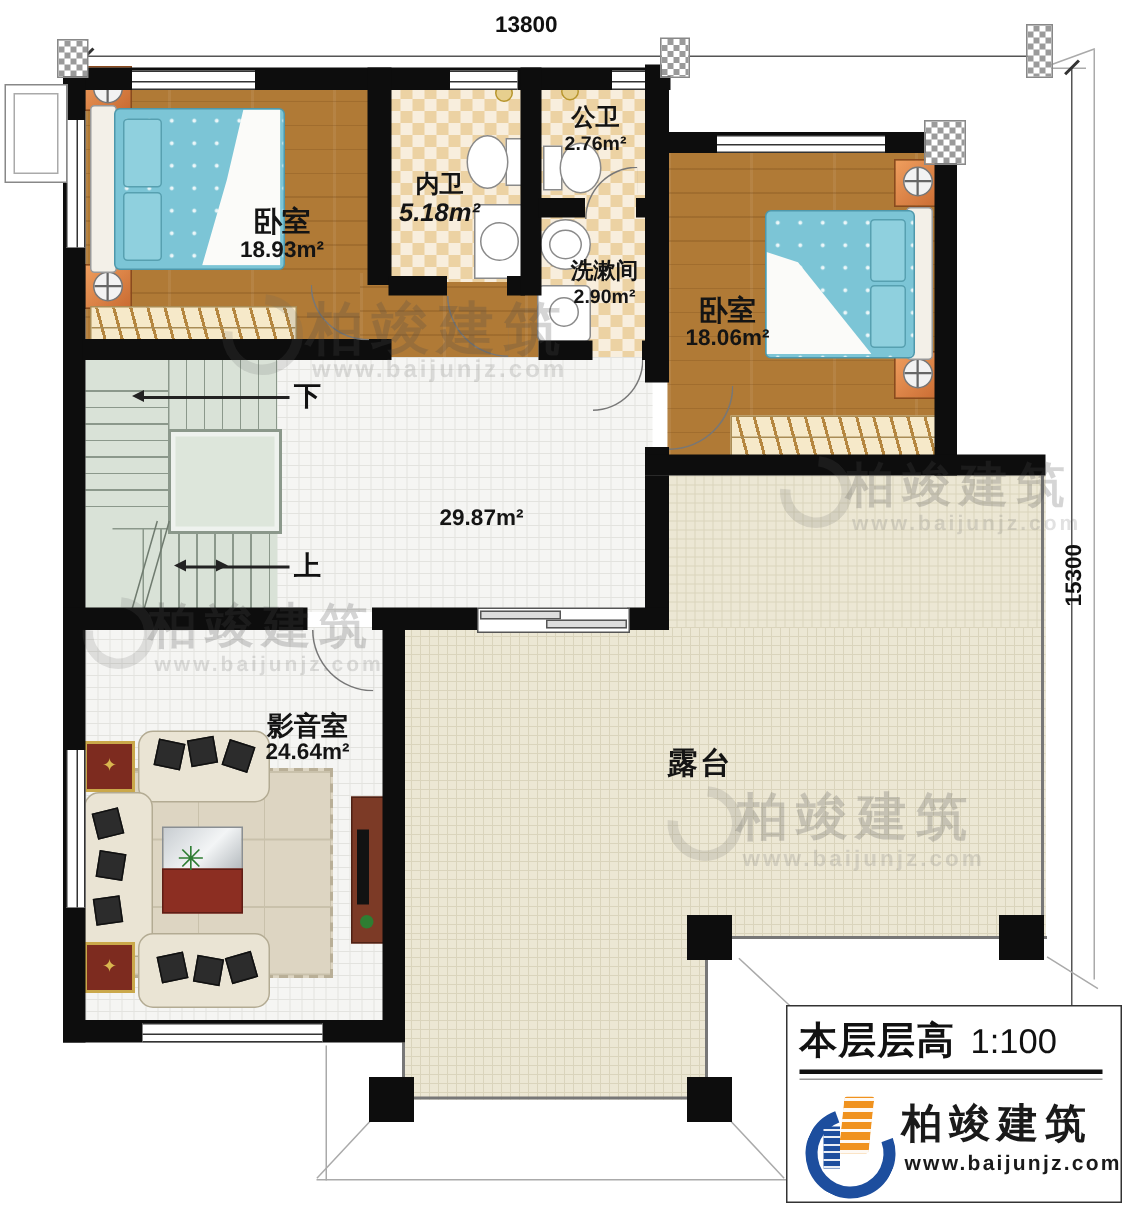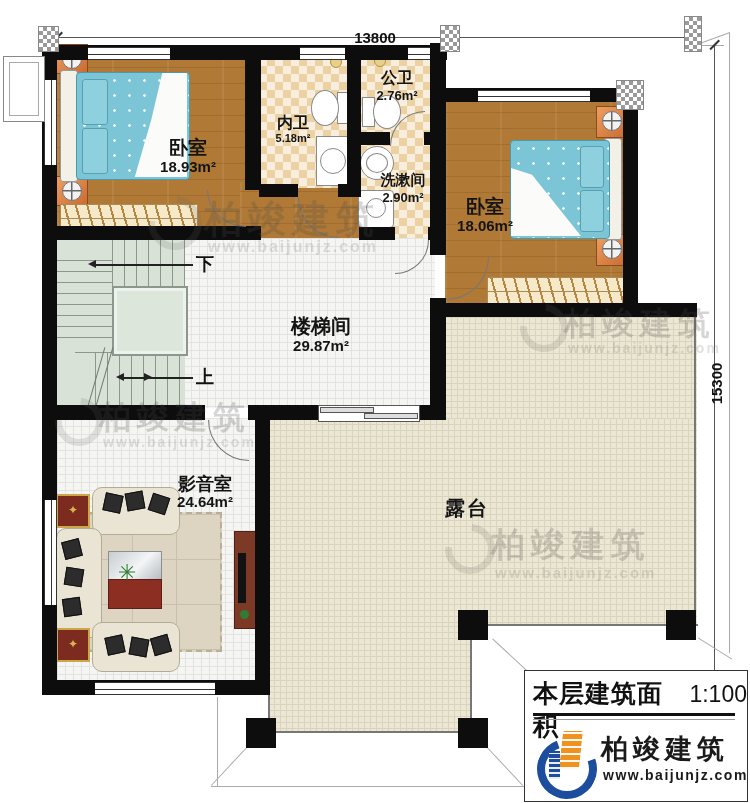--- a/index.html
+++ b/index.html
@@ -62,21 +62,21 @@
 </head>
 <body>
 
 <div id="canvas">
 
   <div class="gline" style="left:57px;top:26px;width:1px;height:19px;"></div>
   <div class="gline" style="left:690px;top:26px;width:1px;height:19px;"></div>
   <div class="abs" style="left:57px;top:37px;width:633px;border-top:1px solid #555;"></div>
   <div class="dimtick" style="left:51px;top:36px;transform:rotate(-45deg);"></div>
   <div class="dimtick" style="left:684px;top:36px;transform:rotate(-45deg);"></div>
-  <div class="abs" style="left:330px;top:8px;width:90px;text-align:center;font-size:15px;font-weight:700;margin-top:21px;">13800</div>
+  <div class="abs" style="left:330px;top:8px;width:90px;font-size:15px;font-weight:700;">13800</div>
 
   <div class="gline" style="left:700px;top:45px;width:24px;height:1px;"></div>
   <div class="gline" style="left:700px;top:753px;width:24px;height:1px;"></div>
   <div class="abs" style="left:714px;top:45px;height:708px;border-left:1px solid #555;"></div>
   <div class="dimtick" style="left:708px;top:44px;transform:rotate(-45deg);"></div>
   <div class="dimtick" style="left:708px;top:752px;transform:rotate(-45deg);"></div>
   <div class="abs" style="left:676px;top:375px;width:80px;text-align:center;font-size:15px;font-weight:700;transform:rotate(-90deg);">15300</div>
 
   <div class="gline" style="left:729px;top:33px;width:1px;height:620px;"></div>
   <div class="gline" style="left:696px;top:38px;width:35px;height:1px;transform:rotate(-20deg);"></div>
@@ -258,37 +258,36 @@
   </div>
   <div class="wm" style="left:445px;top:522px;width:240px;height:66px;">
     <div class="wm-icon" style="left:0;top:2px;width:36px;height:36px;"></div>
     <div class="wm-big" style="position:absolute;left:46px;top:0;font-size:34px;">柏竣建筑</div>
     <div class="wm-small" style="position:absolute;left:50px;top:42px;font-size:15px;">www.baijunjz.com</div>
   </div>
 
   <div class="rname" style="left:138px;top:135px;width:100px;font-size:19px;">卧室</div>
   <div class="rarea" style="left:138px;top:158px;width:100px;font-size:15px;">18.93m²</div>
   <div class="rname" style="left:263px;top:113px;width:60px;font-size:16px;">内卫</div>
-  <div class="rarea" style="left:258px;top:132px;width:70px;font-size:11px;">5.18m²</div>
+  <div class="rarea" style="left:258px;top:132px;width:70px;font-size:17px;font-style:italic;">5.18m²</div>
   <div class="rname" style="left:367px;top:68px;width:60px;font-size:16px;">公卫</div>
   <div class="rarea" style="left:362px;top:88px;width:70px;font-size:13px;">2.76m²</div>
   <div class="rname" style="left:367px;top:171px;width:72px;font-size:15px;">洗漱间</div>
   <div class="rarea" style="left:367px;top:190px;width:72px;font-size:13px;">2.90m²</div>
   <div class="rname" style="left:450px;top:194px;width:70px;font-size:19px;">卧室</div>
   <div class="rarea" style="left:445px;top:217px;width:80px;font-size:15px;">18.06m²</div>
-  <div class="rname" style="left:271px;top:313px;width:100px;font-size:20px;">楼梯间</div>
   <div class="rarea" style="left:271px;top:337px;width:100px;font-size:15px;">29.87m²</div>
   <div class="rname" style="left:160px;top:472px;width:90px;font-size:18px;">影音室</div>
   <div class="rarea" style="left:160px;top:493px;width:90px;font-size:15px;">24.64m²</div>
   <div class="rname" style="left:437px;top:495px;width:60px;font-size:20px;letter-spacing:2px;">露台</div>
 
 
   <div class="abs" style="left:524px;top:670px;width:222px;height:130px;background:#fff;border:1.5px solid #333;">
     <div style="position:absolute;left:8px;top:6px;display:flex;align-items:baseline;gap:10px;">
-      <span style="font-size:25px;font-weight:600;letter-spacing:1px;color:#111;">本层建筑面积</span>
+      <span style="font-size:25px;font-weight:600;letter-spacing:1px;color:#111;">本层层高</span>
       <span style="font-size:23px;font-weight:500;color:#111;">1:100</span>
     </div>
     <div style="position:absolute;left:8px;top:42px;width:202px;height:3px;background:#111;"></div>
     <div style="position:absolute;left:8px;top:48px;width:202px;height:1px;background:#999;"></div>
     <div style="position:absolute;left:10px;top:58px;width:58px;height:62px;">
       <div style="position:absolute;left:2px;top:10px;width:44px;height:44px;border-radius:50%;border:8px solid #1d4e9e;border-top-color:transparent;transform:rotate(25deg);"></div>
       <div style="position:absolute;left:26px;top:2px;width:20px;height:38px;background:#f0921e;border-radius:2px;transform:skewX(-6deg);
            background-image:repeating-linear-gradient(0deg,rgba(255,255,255,.95) 0 2px,transparent 2px 7px);"></div>
       <div style="position:absolute;left:14px;top:22px;width:11px;height:28px;background:#1d4e9e;
            background-image:repeating-linear-gradient(0deg,rgba(255,255,255,.9) 0 1.5px,transparent 1.5px 5px);"></div>

